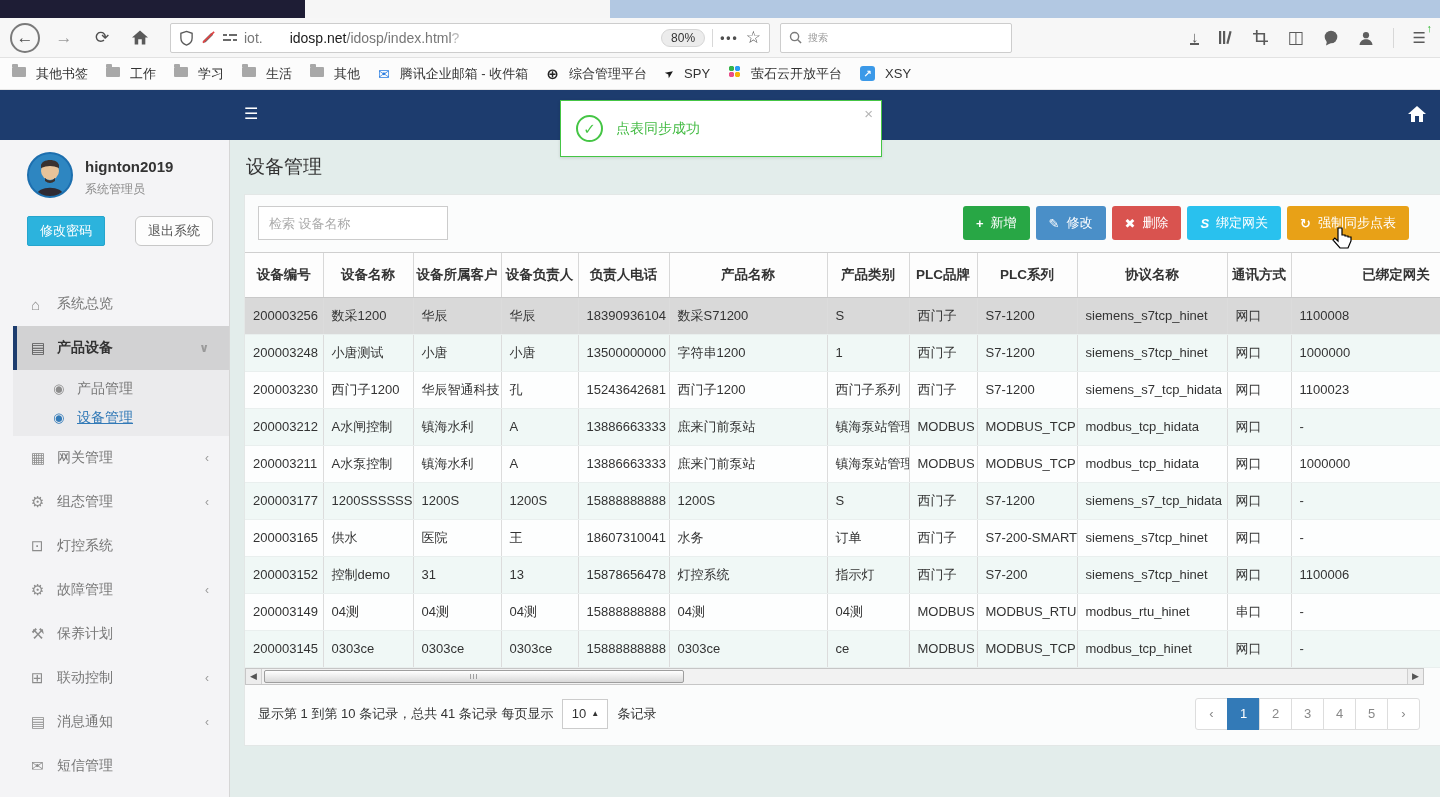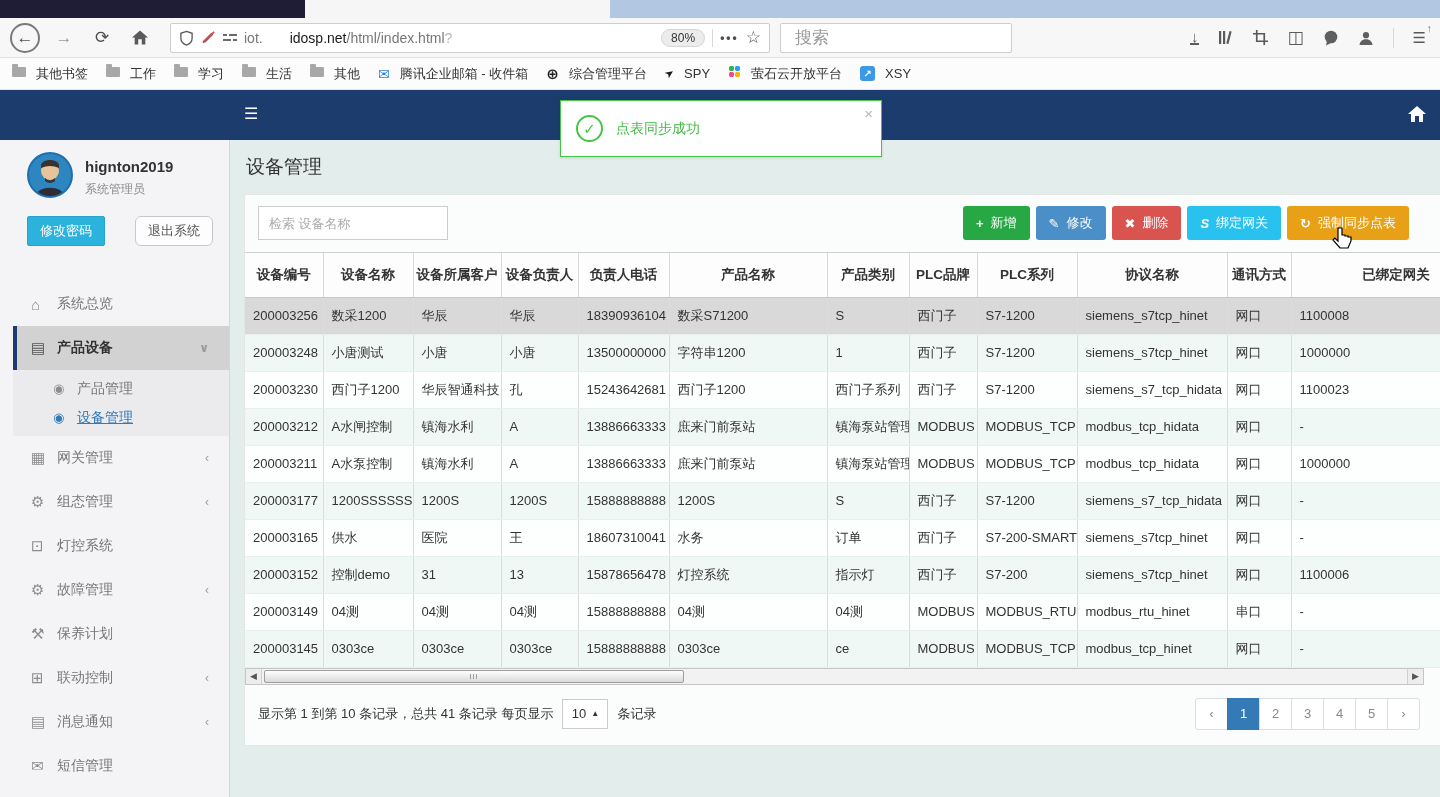--- a/index.html
+++ b/index.html
@@ -19,21 +19,21 @@
   .urlbar { width:600px; height:30px; background:#fff; border:1px solid #cdcdcd; border-radius:2px; display:flex; align-items:center; padding:0 8px; gap:7px; margin-left:6px; }
   .url-text { flex:1; font-size:14px; color:#777; white-space:nowrap; overflow:hidden; }
   .url-text .host { color:#1a1a1a;padding-left:27px; }
   .url-text .query { color:#b8b8b8; }
   .zoom-badge { background:#ececec; border:1px solid #d6d6d6; border-radius:9px; padding:1px 9px; font-size:12px; color:#333; }
   .url-sep { width:1px; height:18px; background:#d8d8d8; }
   .dots { letter-spacing:2px; color:#4f4f4f; font-weight:bold; font-size:12px; }
   .star { font-size:17px; color:#4f4f4f; }
 
   .searchbox { width:232px; height:30px; background:#fff; border:1px solid #cdcdcd; border-radius:2px; display:flex; align-items:center; padding:0 8px; gap:6px; }
-  .searchbox input { border:none; outline:none; flex:1; font-size:17px; color:#444; font-family:inherit; background:transparent; }
+  .searchbox input { border:none; outline:none; flex:1; font-size:10px; color:#444; font-family:inherit; background:transparent; }
   .searchbox input::placeholder { color:#9a9a9a; }
 
   .tool-icons { margin-left:auto; display:flex; align-items:center; gap:19px; padding-right:4px; }
   .ticon { display:flex; align-items:center; justify-content:center; color:#5a5a5a; position:relative; }
   .ticon.dl { font-size:15px; border-bottom:2px solid #5a5a5a; line-height:13px; padding:0 1px 0; font-weight:bold; }
   .ticon.sbar { font-size:17px; }
   .vsep { width:1px; height:20px; background:#d8d8d8; }
   .ticon.menu { font-size:15px; }
   .menu-badge { position:absolute; top:-7px; right:-6px; color:#2db82d; font-size:11px; font-weight:bold; }
 
@@ -157,21 +157,21 @@
     <svg width="15" height="15" viewBox="0 0 16 16">
       <path d="M3 11 L11 3 L13 5 L5 13 L2.5 13.5 Z" fill="#6a6a6a"></path>
       <line x1="2" y1="13.5" x2="14" y2="2" stroke="#e04343" stroke-width="1.8"></line>
     </svg>
     <svg width="14" height="12" viewBox="0 0 14 12">
       <rect x="0" y="2" width="4" height="2" fill="#6a6a6a"></rect>
         <rect x="6" y="2" width="8" height="2" fill="#6a6a6a"></rect>
       <rect x="0" y="7" width="8" height="2" fill="#6a6a6a"></rect>
         <rect x="10" y="7" width="4" height="2" fill="#6a6a6a"></rect>
     </svg>
-    <span class="url-text"><span>iot.</span><span class="host">idosp.net</span><span>/html/index.html</span><span class="query">?</span></span>
+    <span class="url-text"><span>iot.</span><span class="host">idosp.net</span><span>/idosp/index.html</span><span class="query">?</span></span>
     <span class="zoom-badge">80%</span>
     <span class="url-sep"></span>
     <span class="dots">•••</span>
     <span class="star">☆</span>
   </div>
 
   <div class="searchbox">
     <svg width="13" height="13" viewBox="0 0 14 14">
       <circle cx="6" cy="6" r="4.4" fill="none" stroke="#7a7a7a" stroke-width="1.5"></circle>
       <line x1="9.4" y1="9.4" x2="13" y2="13" stroke="#7a7a7a" stroke-width="1.6"></line>

